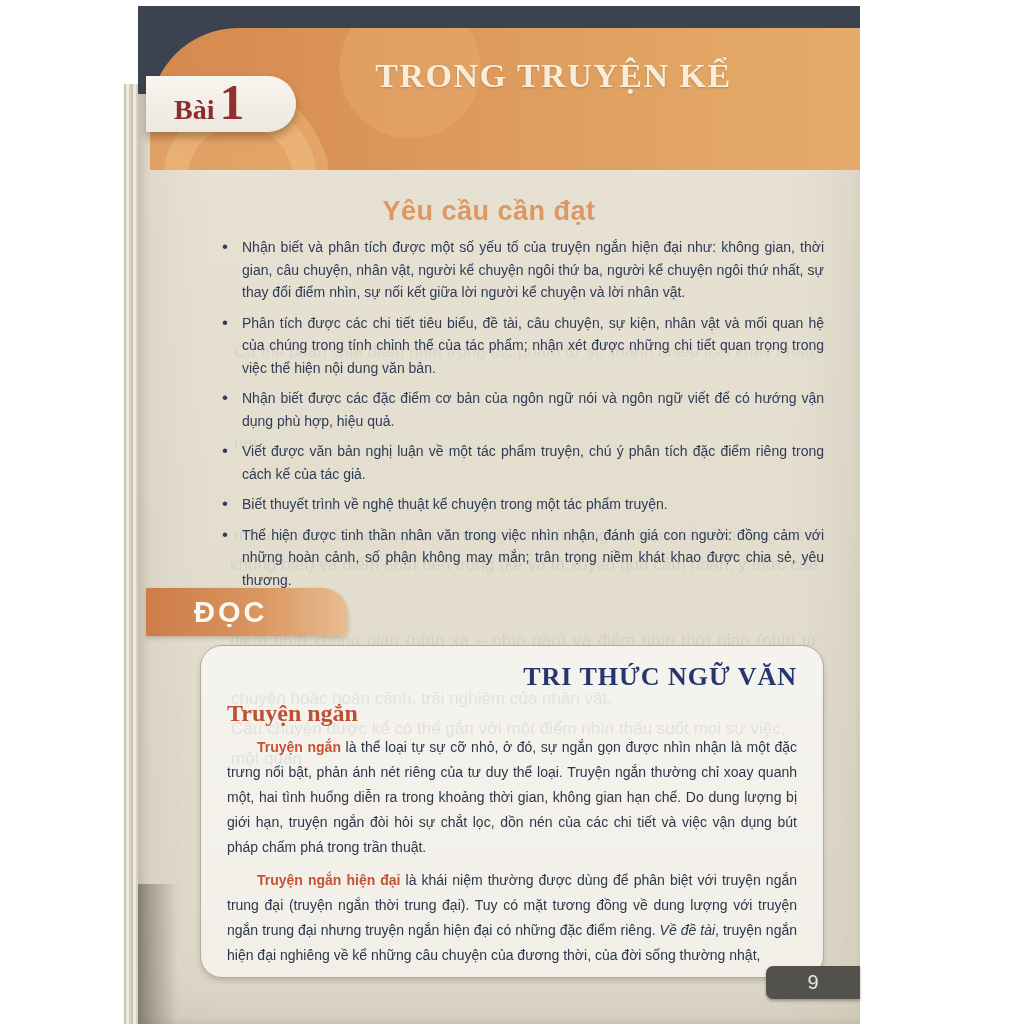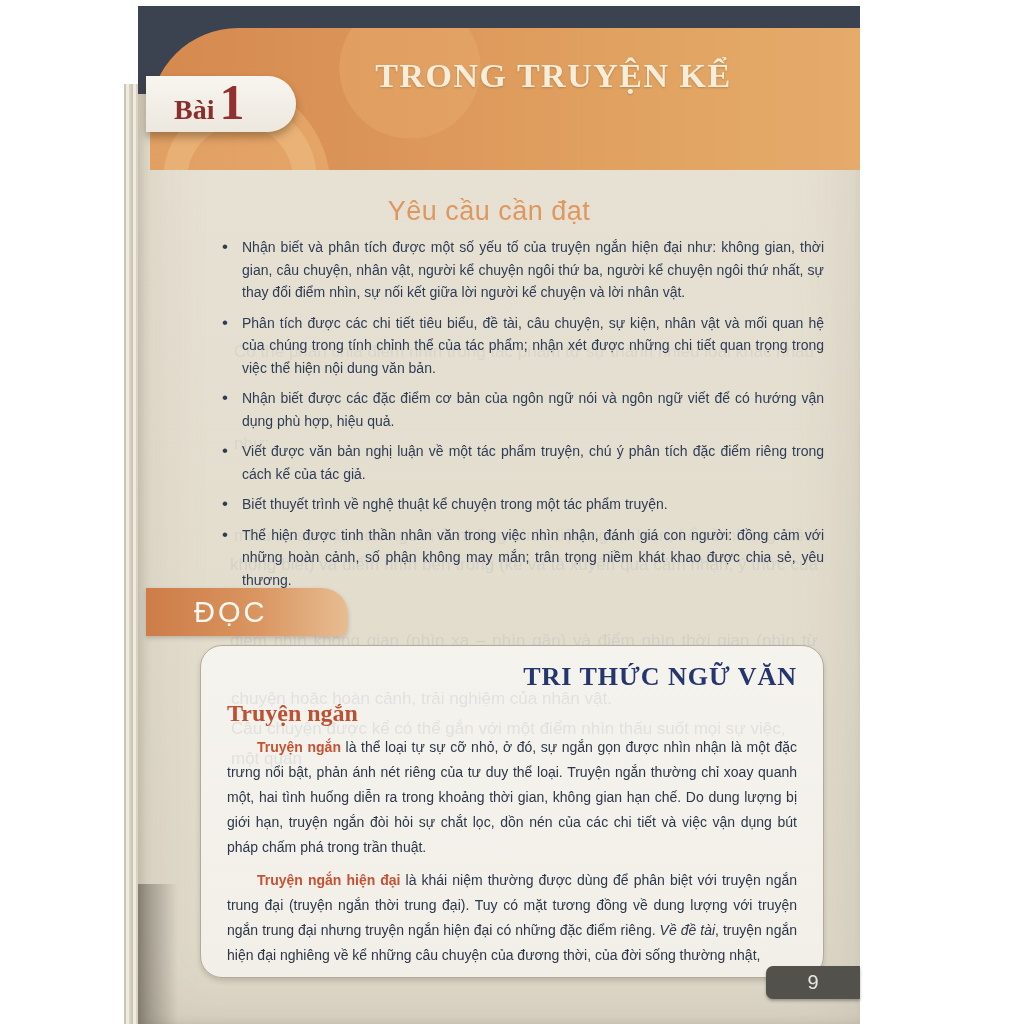--- a/index.html
+++ b/index.html
@@ -48,40 +48,40 @@
     box-shadow:0 5px 9px rgba(70,45,20,.40);
     display:flex;align-items:baseline;justify-content:flex-start;
     padding-left:28px;box-sizing:border-box;
     font-family:"Liberation Serif","DejaVu Serif",serif;font-weight:700;color:#8d2e2e;
   }
   .lesson-pill .word{font-size:28px;line-height:56px;}
   .lesson-pill .num{font-size:50px;line-height:52px;margin-left:5px;color:#942f2f;}
   
   .req-heading{
     position:absolute;left:0;right:20px;top:190px;text-align:center;
-    font-size:27px;font-weight:400;color:#df9760;letter-spacing:.5px;
+    font-size:27px;font-weight:700;color:#df9760;letter-spacing:.5px;
   }
   .req-list{
     position:absolute;left:82px;right:36px;top:230px;margin:0;padding:0;list-style:none;
     font-size:14px;line-height:22.5px;color:#2e3c55;text-align:justify;
   }
   .req-list li{position:relative;padding-left:22px;margin-bottom:8px;}
   .req-list li::before{
     content:"•";position:absolute;left:2px;top:0;color:#2e3c55;font-size:17px;
   }
   
   .doc-banner{
     position:absolute;left:8px;top:582px;width:202px;height:48px;
     border-radius:0 26px 8px 0;
     background:linear-gradient(90deg,#cd7c47 0%,#da9560 55%,#e7bd92 100%);
     box-shadow:0 2px 4px rgba(90,60,30,.25);
     display:flex;align-items:center;
   }
   .doc-label{
-    padding-left:48px;color:#fdfaf4;font-weight:400;font-size:29px;letter-spacing:3px;
+    padding-left:48px;color:#fdfaf4;font-weight:700;font-size:29px;letter-spacing:3px;
   }
   
   .knowledge-box{
     position:absolute;left:62px;right:36px;top:639px;height:333px;
     background:linear-gradient(180deg,#f5f3ed,#f1efe8);
     border:1.5px solid #b2ab9b;border-radius:22px;
     box-shadow:0 3px 5px rgba(80,70,50,.22);
     padding:14px 26px 16px 26px;box-sizing:border-box;overflow:hidden;
   }
   .box-title{

